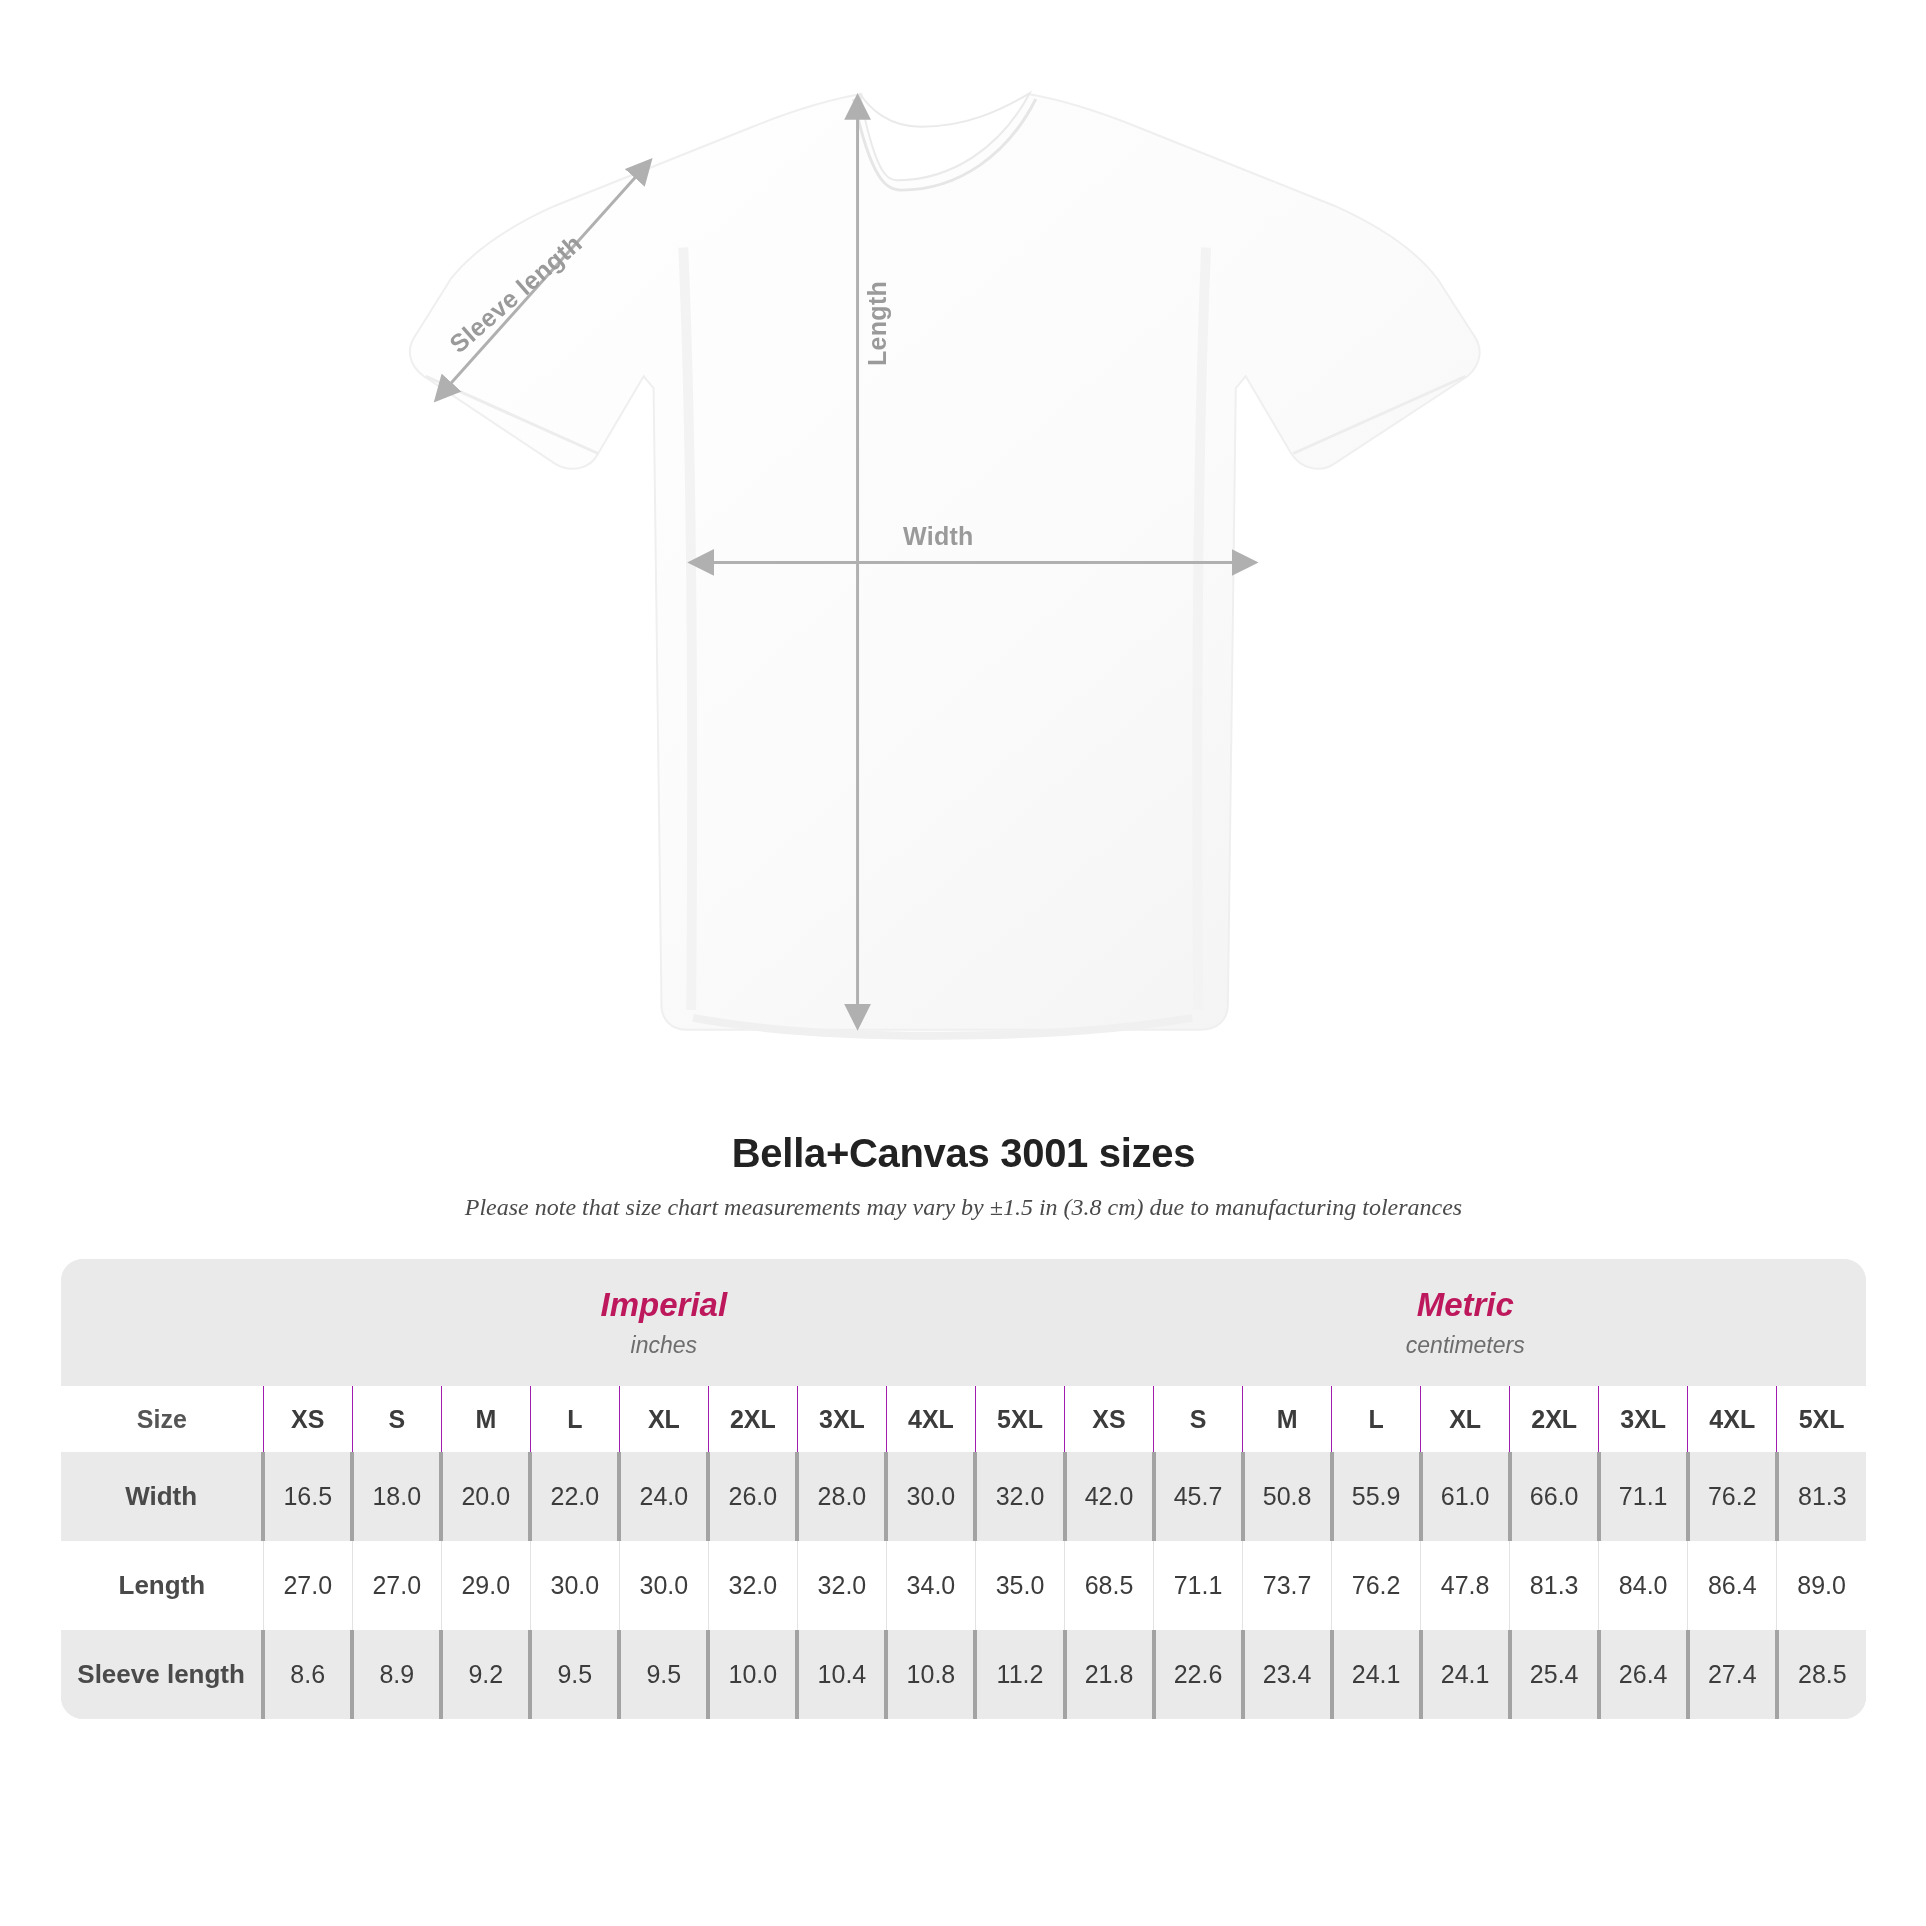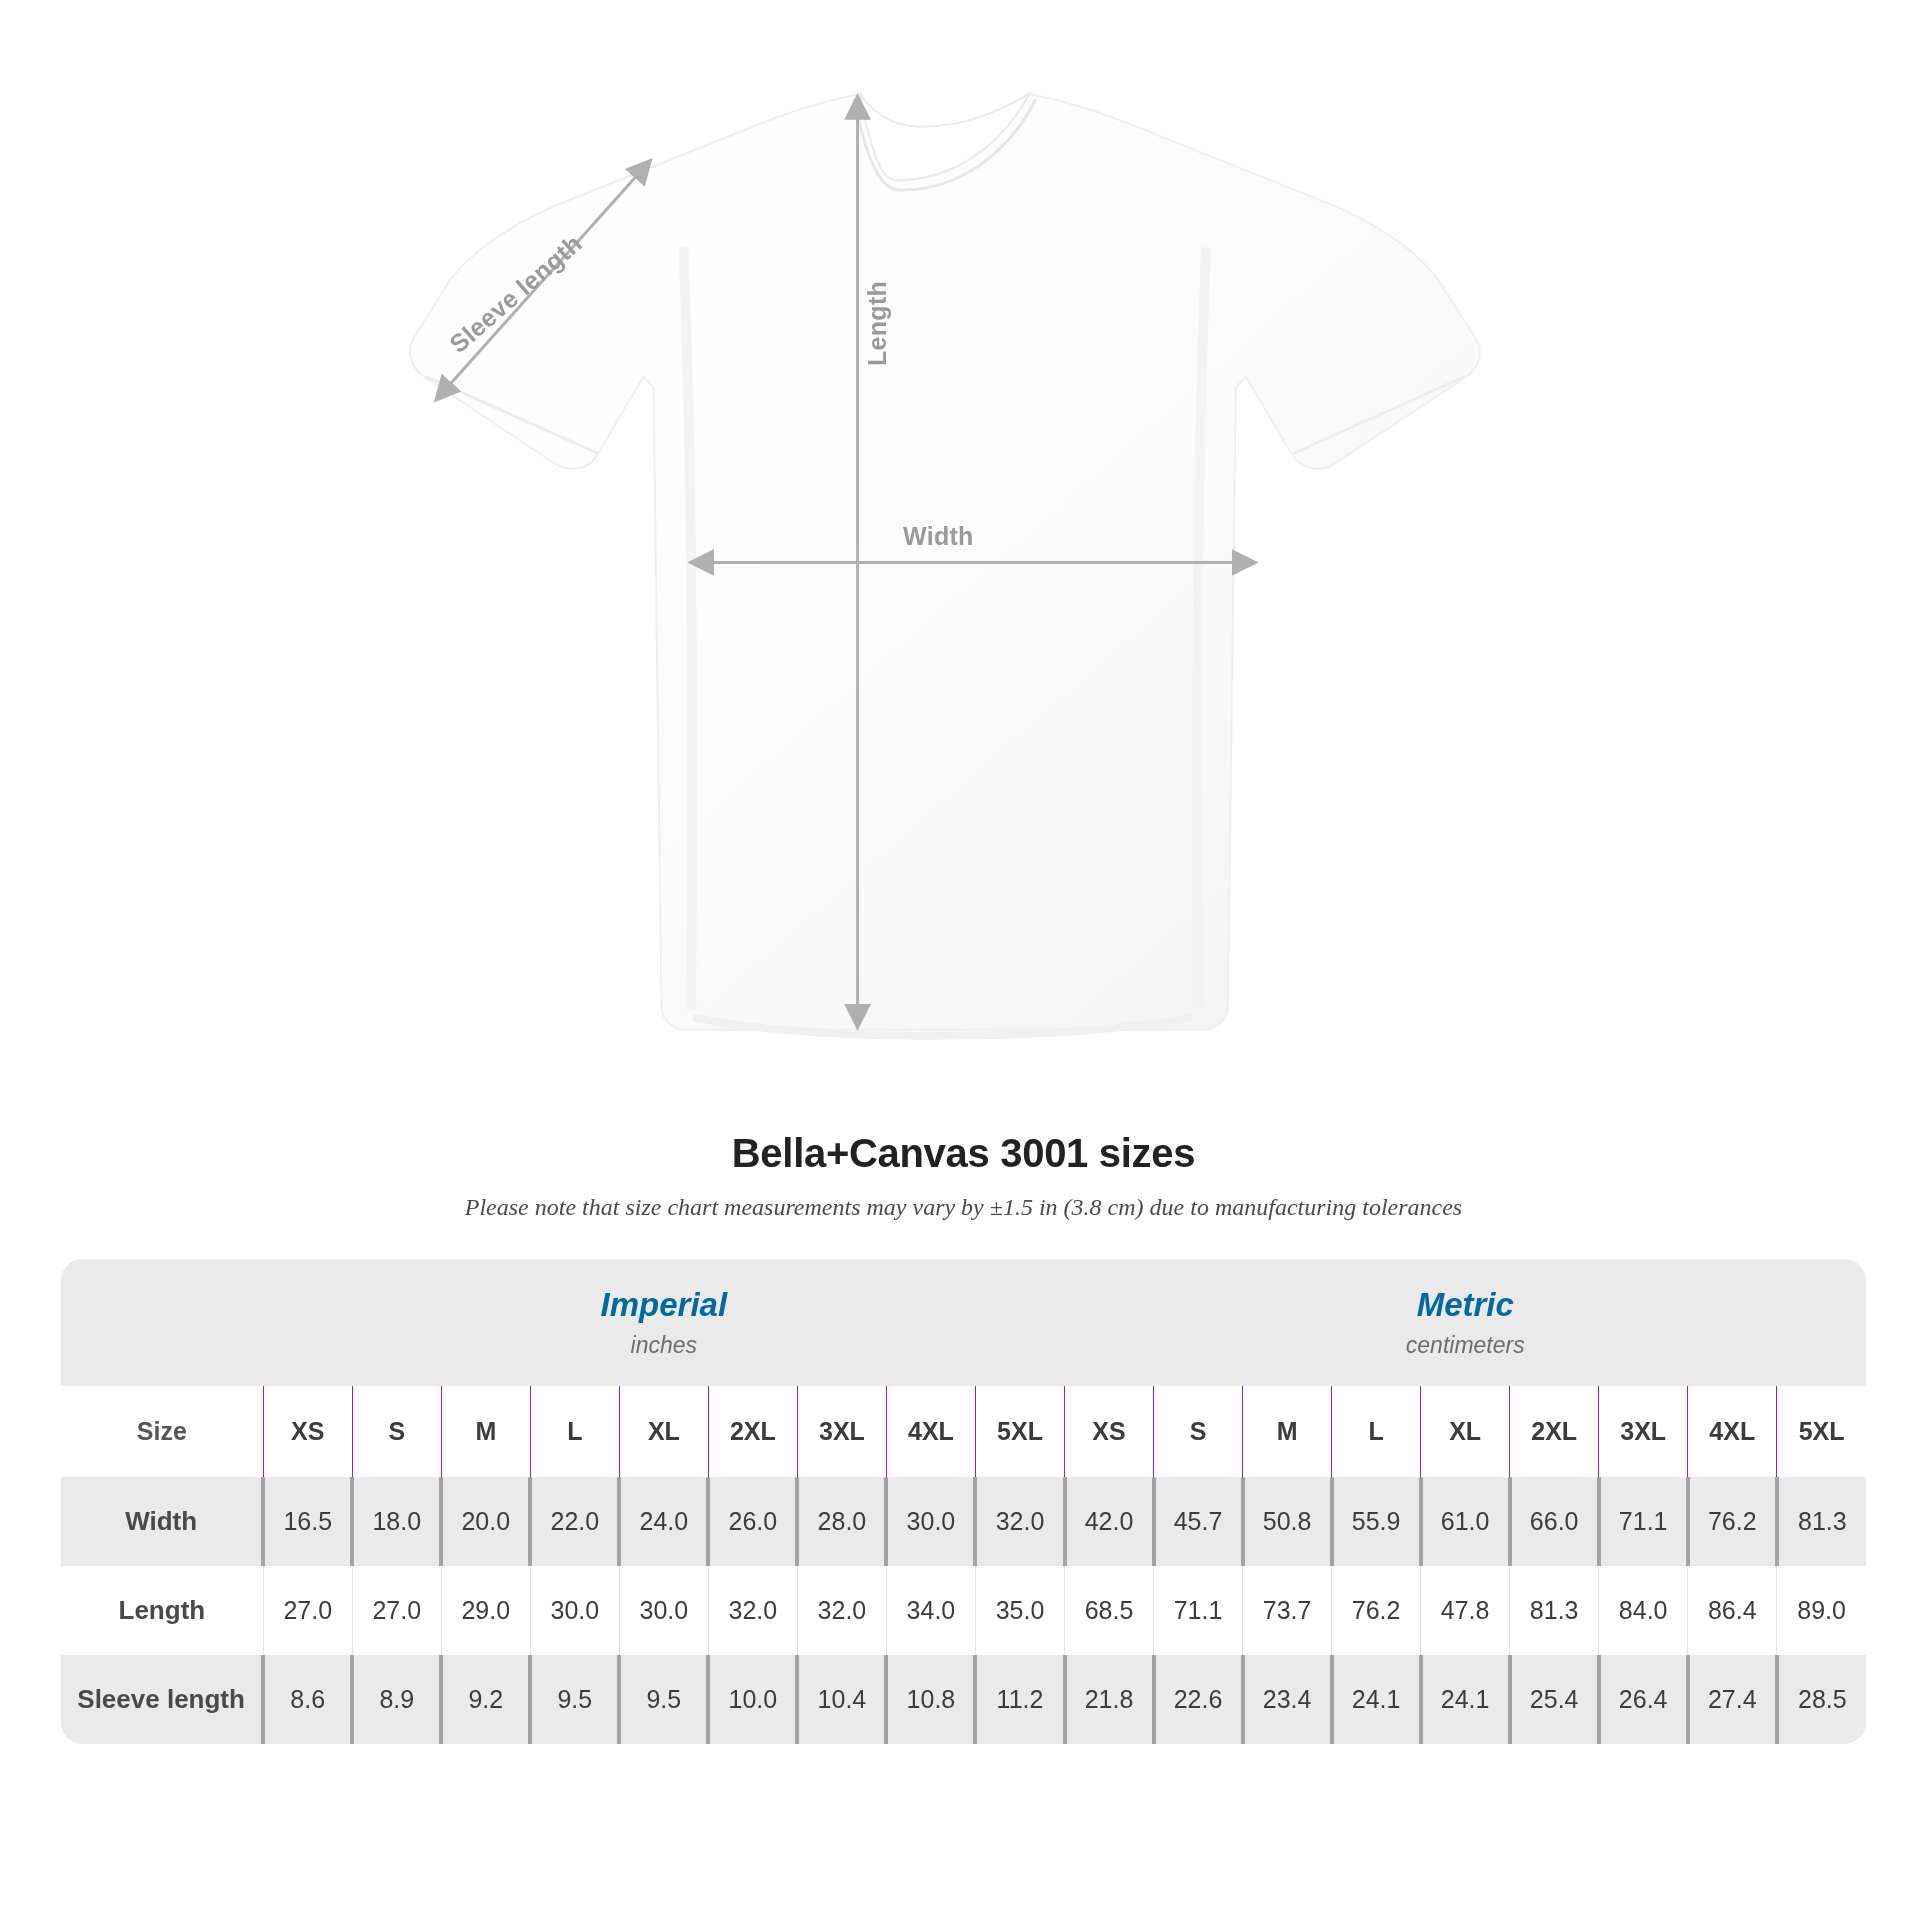--- a/index.html
+++ b/index.html
@@ -95,32 +95,32 @@
   .unit-row td {
     background: #eaeaea;
     height: 127px;
     padding: 12px 0 16px 0;
   }
   .unit-sys {
     display: block;
     font-size: 33px;
     font-weight: bold;
     font-style: italic;
-    color: #0369a1;
+    color: #be185d;
   }
   .unit-sub {
     display: block;
     font-size: 23px;
     font-style: italic;
     color: #6d6d6d;
     margin-top: 8px;
   }
   .head-row td {
     background: #ffffff;
-    height: 91px;
+    height: 66px;
     font-weight: bold;
     color: #555555;
     font-size: 26px;
   }
   .head-row td.rowlabel { color: #555555; }
   .body-row td {
     height: 89px;
     background: #ffffff;
     color: #3b3b3b;
   }

